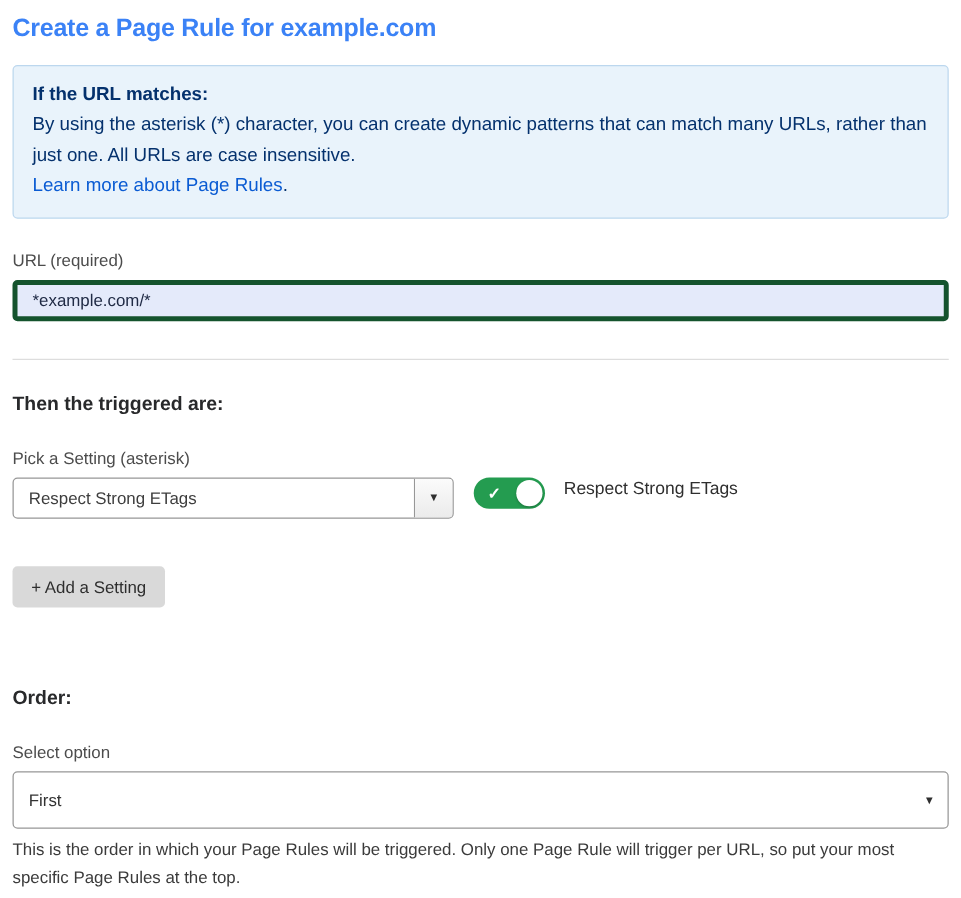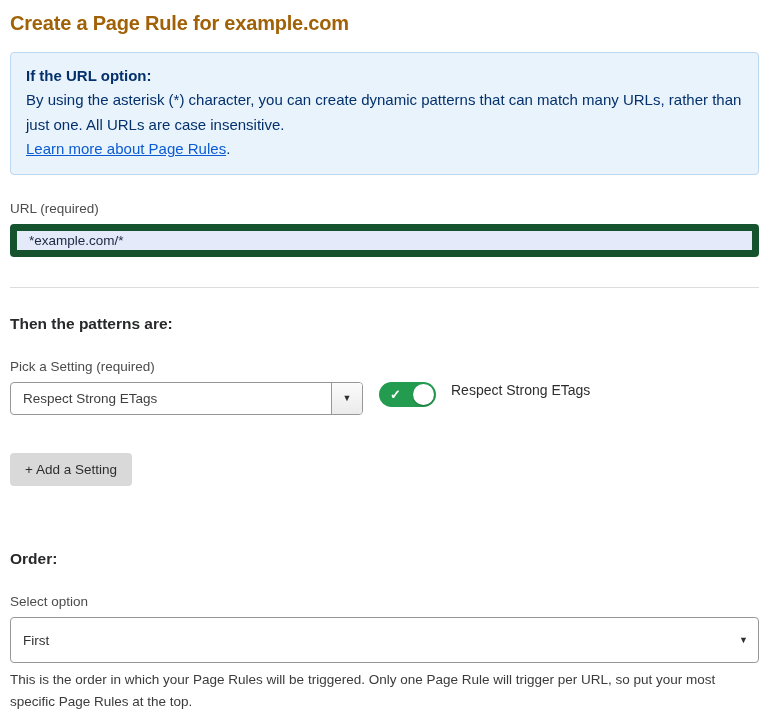--- a/index.html
+++ b/index.html
@@ -8,50 +8,49 @@
     background:#ffffff;
     font-family:"Liberation Sans", sans-serif;
     color:#303030;
     overflow:hidden;
   }
   .page { padding:6px 10px 0; }
 
   .page-title {
     font-size:20px;
     font-weight:bold;
-    color:#a16207;
+    color:#3b82f6;
     margin:6px 0 17px;
     letter-spacing:-0.2px;
   }
 
   .info-box {
     background:#e9f3fb;
     border:1px solid #bcd7ee;
     border-radius:4px;
     padding:11px 15px 13px;
     font-size:15px;
     color:#04316d;
     line-height:1.62;
   }
   .info-box .info-heading { font-weight:bold; }
   .info-box .learn-link {
     color:#0a5bd3;
-    text-decoration:underline;
     cursor:pointer;
   }
 
   .field-label { font-size:13.5px; color:#4c4c4c; margin-top:26px; }
 
   .url-input {
     display:block;
     margin-top:8px;
     width:100%;
     height:33px;
     background:#e4eafa;
-    border:7px solid #14532d;
+    border:4px solid #14532d;
     border-radius:4px;
     font-size:13.5px;
     font-family:inherit;
     color:#202b45;
     padding:0 12px;
     outline:none;
   }
 
   hr.divider { border:none; border-top:1px solid #dddddd; margin-top:30px; }
 
@@ -149,35 +148,35 @@
   .footer-divider { margin-top:23px; }
 </style>
 </head>
 <body>
 
 <div class="page">
 
   <h1 class="page-title">Create a Page Rule for example.com</h1>
 
   <div class="info-box">
-    <div class="info-heading">If the URL option:</div>
+    <div class="info-heading">If the URL matches:</div>
     <div class="info-body">By using the asterisk (*) character, you can create dynamic patterns that can match many URLs, rather than just one. All URLs are case insensitive.</div>
     <div>
       <a class="learn-link">Learn more about Page Rules</a><span>.</span>
     </div>
   </div>
 
   <div class="field-label">URL (required)</div>
   <input class="url-input" type="text" value="*example.com/*" style="">
 
   <hr class="divider">
 
-  <div class="section-heading">Then the patterns are:</div>
-
-  <div class="field-label">Pick a Setting (required)</div>
+  <div class="section-heading">Then the triggered are:</div>
+
+  <div class="field-label">Pick a Setting (asterisk)</div>
 
   <div class="setting-row">
     <div class="dropdown">
       <span class="dd-value">Respect Strong ETags</span>
       <span class="dd-arrow">
         <span class="chev">▼</span>
       </span>
     </div>
 
     <div class="toggle" id="etag-toggle" style="background: rgb(36, 156, 80);">

